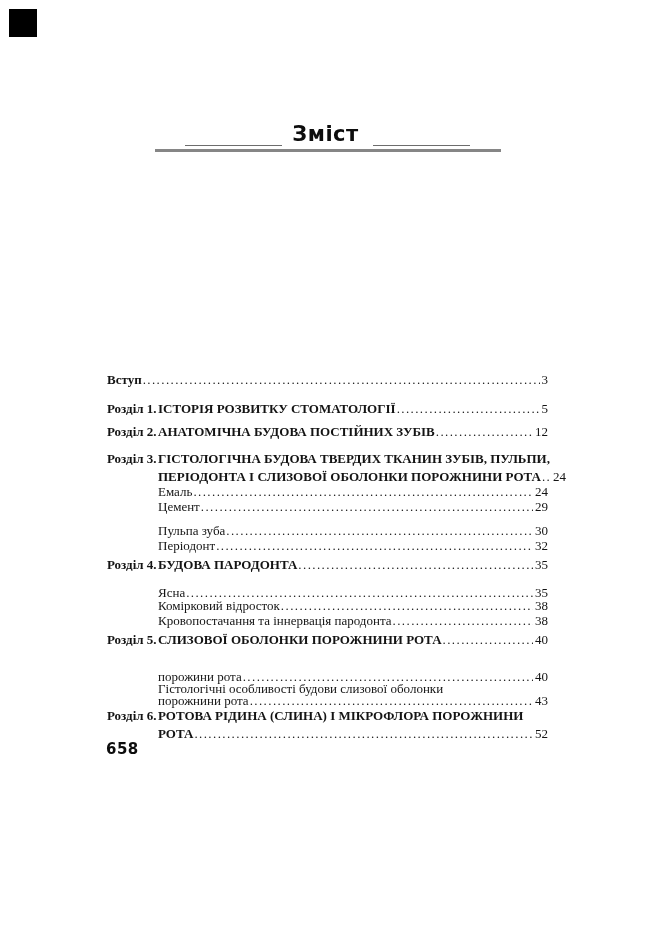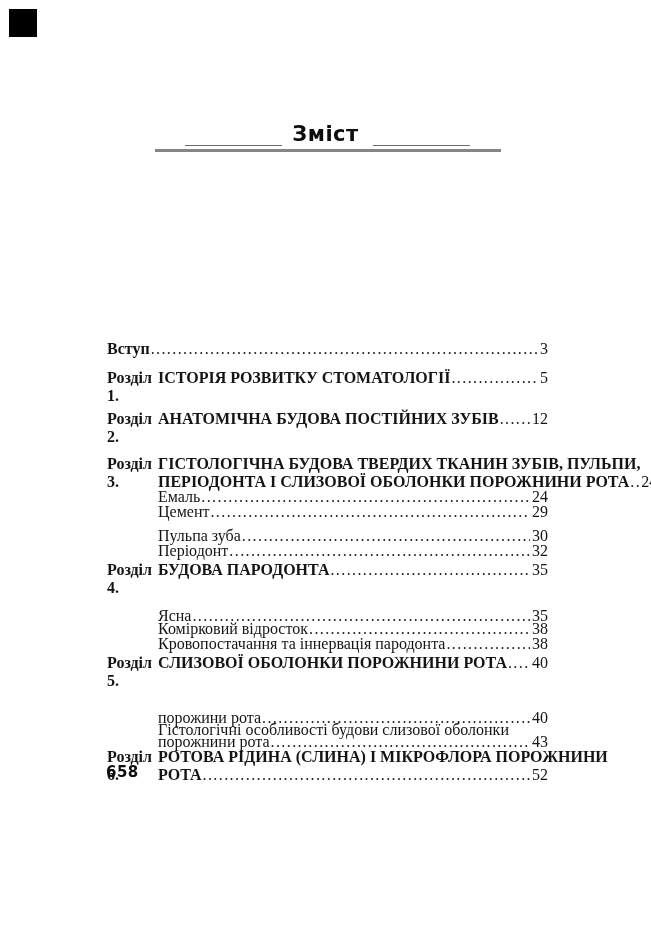--- a/index.html
+++ b/index.html
@@ -17,21 +17,21 @@
     position:absolute;left:0;right:0;top:126px;text-align:center;
     font-family:"DejaVu Sans", sans-serif;font-weight:bold;font-size:21px;line-height:17px;
     letter-spacing:0.5px;color:#0d0d0d;
   }
   .hline{position:absolute;height:1.4px;background:#6d6d6d;top:145px;}
   .hline.left{left:185px;width:97px;}
   .hline.right{left:373px;width:97px;}
   .thick-rule{position:absolute;left:155px;top:149px;width:346px;height:3px;background:#868686;}
 
   
-  .toc{position:absolute;left:107px;top:340px;width:441px;font-size:16px;}
+  .toc{position:absolute;left:107px;top:371px;width:441px;font-size:13px;}
   .entry{display:flex;margin-top:0;}
   .entry .label{flex:0 0 51px;}
   .entry .body{flex:1;min-width:0;}
   .entry.chapter{font-weight:bold;line-height:18px;}
   .entry.sub{font-weight:normal;line-height:12px;padding-left:51px;}
   .tline .t{white-space:nowrap;}
   .tline.last{display:flex;align-items:baseline;}
   .dots{
     flex:1 1 auto;min-width:8px;overflow:hidden;white-space:nowrap;
     font-weight:normal;letter-spacing:1.4px;color:#1c1c1c;padding:0 1px;
@@ -50,21 +50,21 @@
   .toc .entry:nth-child(10){margin-top:13px;flex-direction:column;}
   .toc .entry:nth-child(11){margin-top:1px;}
   .toc .entry:nth-child(12){margin-top:3px;}
   .toc .entry:nth-child(13){margin-top:4px;}
   .toc .entry:nth-child(14){margin-top:22px;}
   .toc .entry:nth-child(16){}
   .toc .entry:nth-child(17){margin-top:11px;}
 
   
   .folio{
-    position:absolute;left:106px;top:765px;
+    position:absolute;left:106px;top:742px;
     font-family:"DejaVu Sans", sans-serif;font-weight:bold;font-size:15px;line-height:15px;
     letter-spacing:0.5px;color:#0d0d0d;
   }
 </style>
 </head>
 <body>
 
 <div class="corner-mark"></div>
 
 <div class="header-title">Зміст</div>

